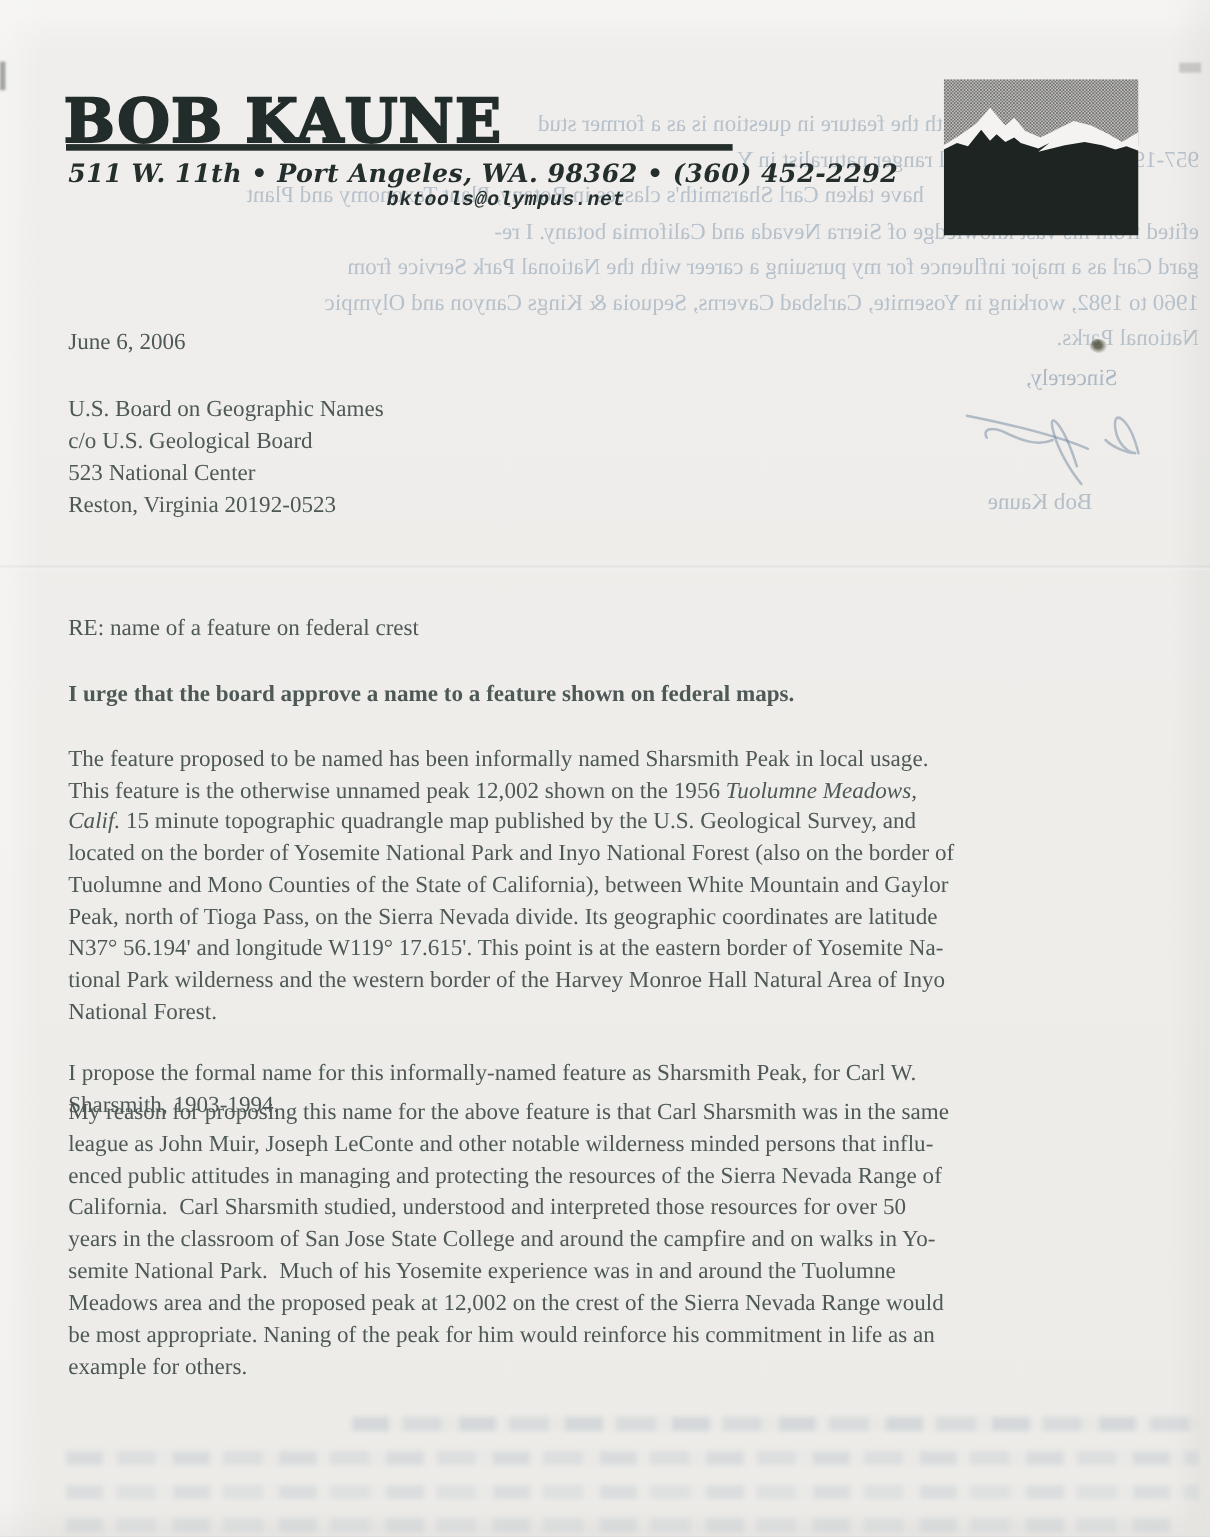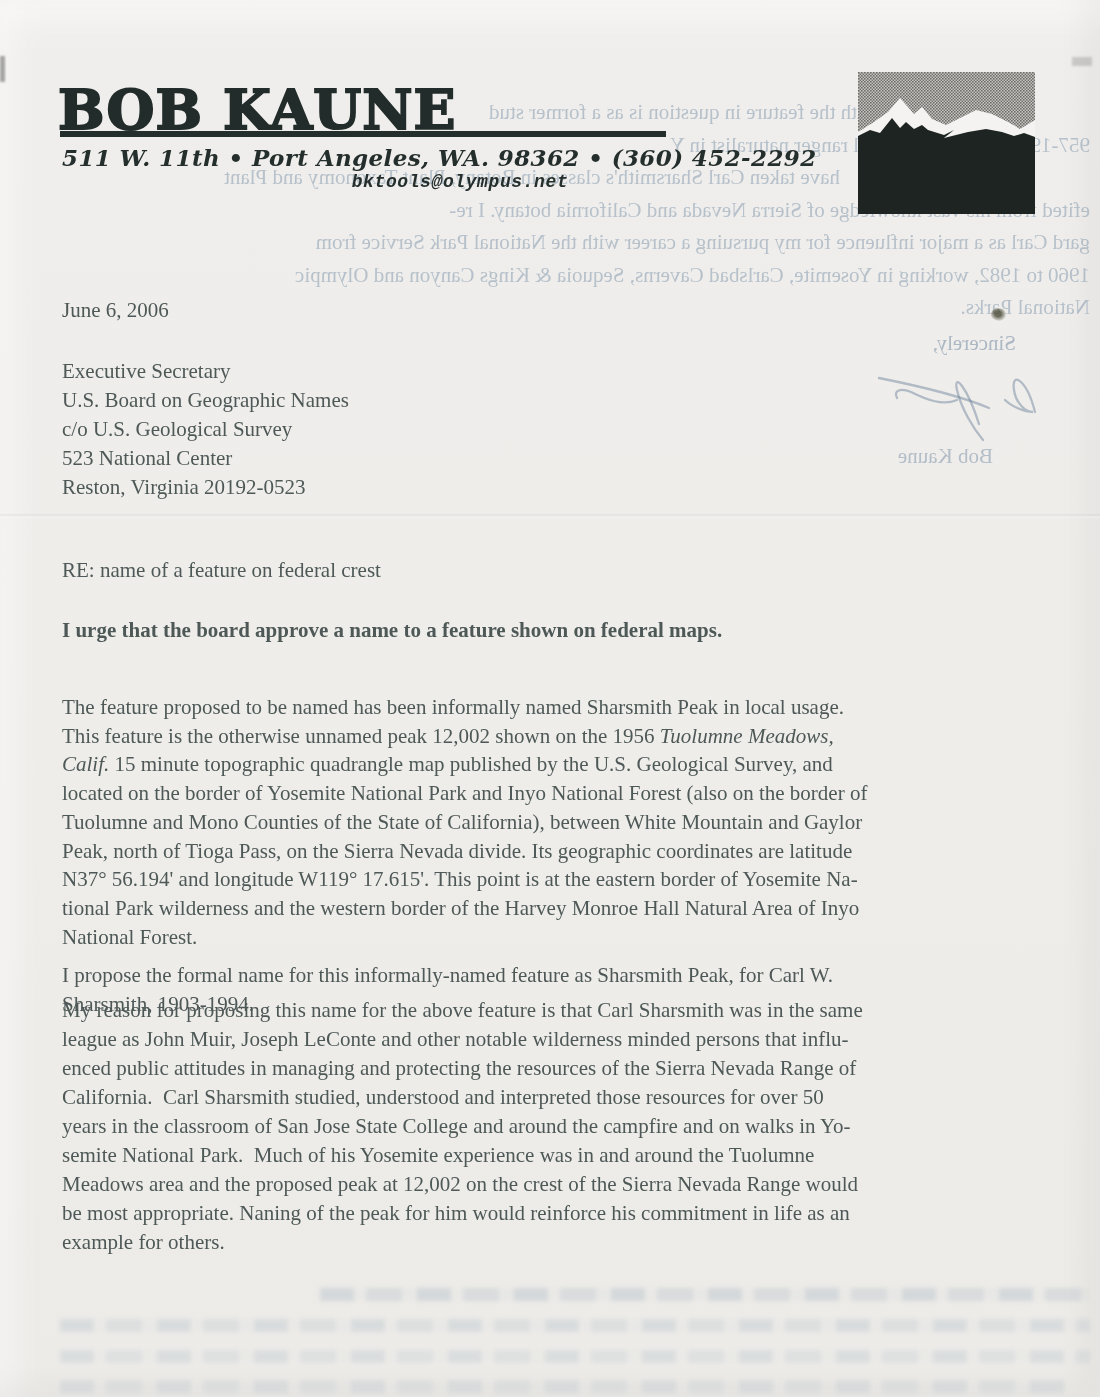--- a/index.html
+++ b/index.html
@@ -61,21 +61,21 @@
     font-family:Liberation Mono, monospace;font-weight:bold;font-style:italic;
     font-size:18px;letter-spacing:0.6px;
   }
   .lh-logo{position:absolute;left:858px;top:72px;width:177px;height:142px;z-index:3;}
   
   .txt{position:absolute;left:62px;z-index:3;color:#4e5957;font-size:21px;white-space:pre;}
   .date{top:298px;}
   .recipient{top:357px;line-height:29px;}
   .subject{top:558px;}
   .p1{top:618px;font-weight:bold;}
-  .p2{top:675px;line-height:28.7px;margin-top:18px;}
+  .p2{top:675px;line-height:28.7px;}
   .p3{top:961px;line-height:29px;}
   .p4{top:996px;line-height:29px;}
   .p2 i{font-style:italic;}
 </style>
 </head>
 <body>
 
 <div class="page">
 
   <div class="bleed-top mirror">
@@ -122,21 +122,21 @@
           <rect x="1.6" y="1.6" width="1.6" height="1.6" fill="#6d6d6b"></rect>
         </pattern>
       </defs>
       <rect x="0" y="0" width="177" height="60" fill="url(#halftone)"></rect>
       <polygon fill="#f4f3f1" points="0,60 16,50 30,40 42,26 56,42 64,35 74,47 88,53 102,46 118,38 134,42 150,50 162,57 177,48 177,72 0,72"></polygon>
       <path fill="#1e2422" d="M0,64 L12,58 L22,61 L34,46 L42,56 L48,50 L56,57 L64,53 L70,58 L86,63 L96,58 L86,66 L110,60 L128,57 L144,60 L156,64 L166,61 L177,65 L177,142 L0,142 Z"></path>
     </svg>
   </div>
 
   <div class="txt date">June 6, 2006</div>
-  <div class="txt recipient"><div>Executive Secretary</div><div>U.S. Board on Geographic Names</div><div>c/o U.S. Geological Survey</div><div>523 National Center</div><div>Reston, Virginia 20192-0523</div></div>
+  <div class="txt recipient"><div>U.S. Board on Geographic Names</div><div>c/o U.S. Geological Board</div><div>523 National Center</div><div>Reston, Virginia 20192-0523</div></div>
   <div class="txt subject">RE: name of a feature on federal crest</div>
   <div class="txt p1">I urge that the board approve a name to a feature shown on federal maps.</div>
   <div class="txt p2"><span>The feature proposed to be named has been informally named Sharsmith Peak in local usage.
 This feature is the otherwise unnamed peak 12,002 shown on the 1956 </span><i>Tuolumne Meadows,
 Calif.</i><span> 15 minute topographic quadrangle map published by the U.S. Geological Survey, and
 located on the border of Yosemite National Park and Inyo National Forest (also on the border of
 Tuolumne and Mono Counties of the State of California), between White Mountain and Gaylor
 Peak, north of Tioga Pass, on the Sierra Nevada divide. Its geographic coordinates are latitude
 N37° 56.194' and longitude W119° 17.615'. This point is at the eastern border of Yosemite Na-
 tional Park wilderness and the western border of the Harvey Monroe Hall Natural Area of Inyo

